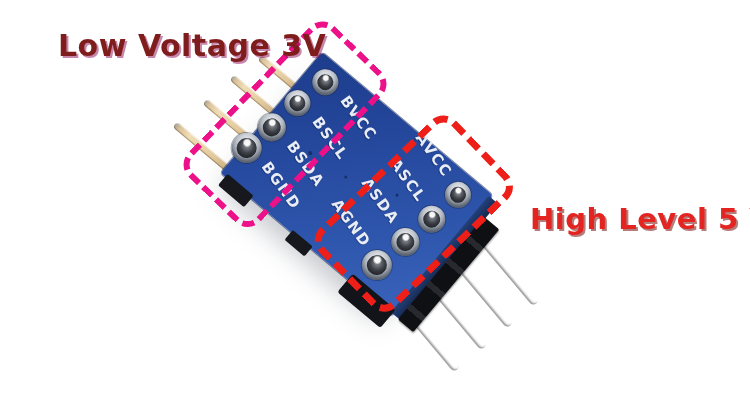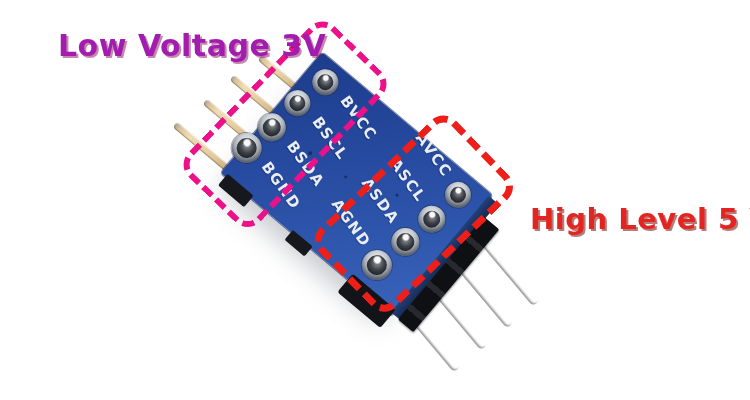--- a/index.html
+++ b/index.html
@@ -1,21 +1,21 @@
 <!DOCTYPE html>
 <html><head>
 <meta charset="utf-8">
 <style>
   html,body{margin:0;padding:0;background:#fff;}
   .stage{position:relative;width:750px;height:400px;background:#ffffff;overflow:hidden;
          font-family:"DejaVu Sans",sans-serif;}
 
   
   .caption{position:absolute;font-weight:bold;letter-spacing:.5px;z-index:6;white-space:nowrap;}
-  .caption.low{left:58px;top:28px;font-size:30px;color:#a21caf;
+  .caption.low{left:58px;top:28px;font-size:30px;color:#7f1d1d;
                text-shadow:2px 2px 0 rgba(143,13,87,.5);}
   .caption.high{left:530px;top:202px;font-size:29px;color:#e42420;
                 text-shadow:2px 2px 0 rgba(120,18,12,.55);}
 
   
   .dash-box{position:absolute;z-index:5;border-radius:18px;box-sizing:border-box;
             transform-origin:left top;background:transparent;}
   .dash-box.pink{left:322px;top:14px;width:100px;height:210px;
                  border:6px dashed #ec1089;transform:rotate(44deg);}
   .dash-box.red{left:444px;top:108px;width:110px;height:190px;

